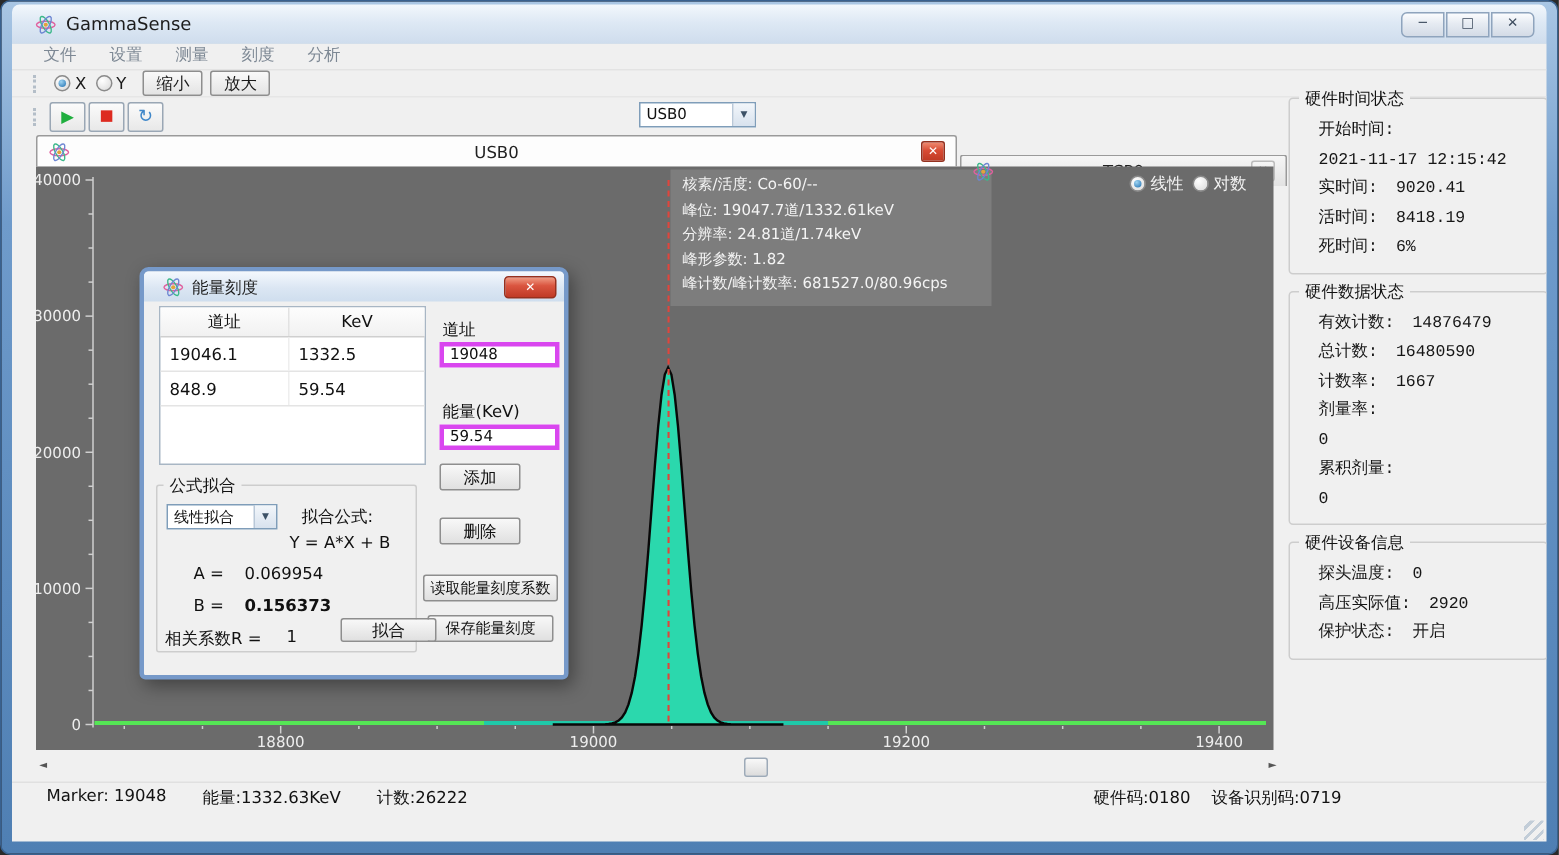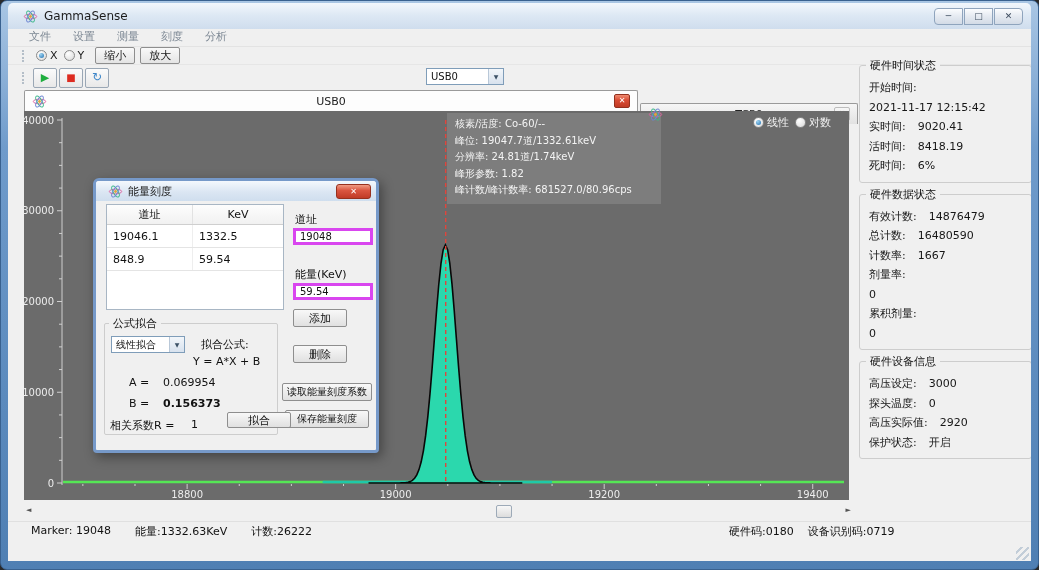--- a/index.html
+++ b/index.html
@@ -77,21 +77,21 @@
   .scroll-arrow.right { right:2px; }
   .scroll-thumb { position:absolute; left:472px; top:1px; width:16px; height:13px;
     background:linear-gradient(#f8f8f8,#dcdcdc); border:1px solid #9daab8; border-radius:2px; }
   .statusbar { position:absolute; top:492px; left:0; right:0; height:20px; font-size:11px; color:#111;
     display:flex; align-items:center; border-top:1px solid #e0e0e0; }
   .status-left { display:flex; padding-left:23px; gap:24px; }
   .status-right { position:absolute; left:721px; display:flex; gap:14px; }
 
   
   .sidebar { position:absolute; left:851px; top:36px; width:173px; }
-  .panel { position:relative; border:1px solid #cdcdcd; border-radius:3px; margin-bottom:11px; padding:12px 9px 6px; }
+  .panel { position:relative; border:1px solid #cdcdcd; border-radius:3px; margin-bottom:11px; padding:12px 19px 6px;font-family:Liberation Mono, monospace; }
   .panel-title { position:absolute; top:-8px; left:6px; background:#f0f0f0; padding:0 4px; font-size:11px; color:#111; }
   .panel-row { display:flex; font-size:11px; color:#161616; line-height:19.5px; }
   .panel-row .row-label { margin-right:12px; white-space:nowrap; }
   .panel-row .row-value { white-space:nowrap; }
 
   
   .dialog { position:absolute; left:85px; top:149px; width:286px; height:275px; background:#f0f0f0;
     border:3px solid #7699c9; border-radius:6px 6px 4px 4px; box-shadow:3px 4px 12px rgba(0,0,0,0.38); }
   .dialog-titlebar { height:20px; background:linear-gradient(#f4f8fd,#dbe6f3 55%,#cfdeee);
     border-radius:3px 3px 0 0; display:flex; align-items:center; padding:0 5px; }
@@ -328,24 +328,20 @@
           <div class="panel-row">
             <span class="row-label">累积剂量:</span>
           </div>
           <div class="panel-row">
             <span class="row-label">0</span>
           </div>
         </div>
         <div class="panel">
           <span class="panel-title">硬件设备信息</span>
           <div class="panel-row">
-            <span class="row-label">高压设定:</span>
-            <span class="row-value">3000</span>
-          </div>
-          <div class="panel-row">
             <span class="row-label">探头温度:</span>
             <span class="row-value">0</span>
           </div>
           <div class="panel-row">
             <span class="row-label">高压实际值:</span>
             <span class="row-value">2920</span>
           </div>
           <div class="panel-row">
             <span class="row-label">保护状态:</span>
             <span class="row-value">开启</span>

